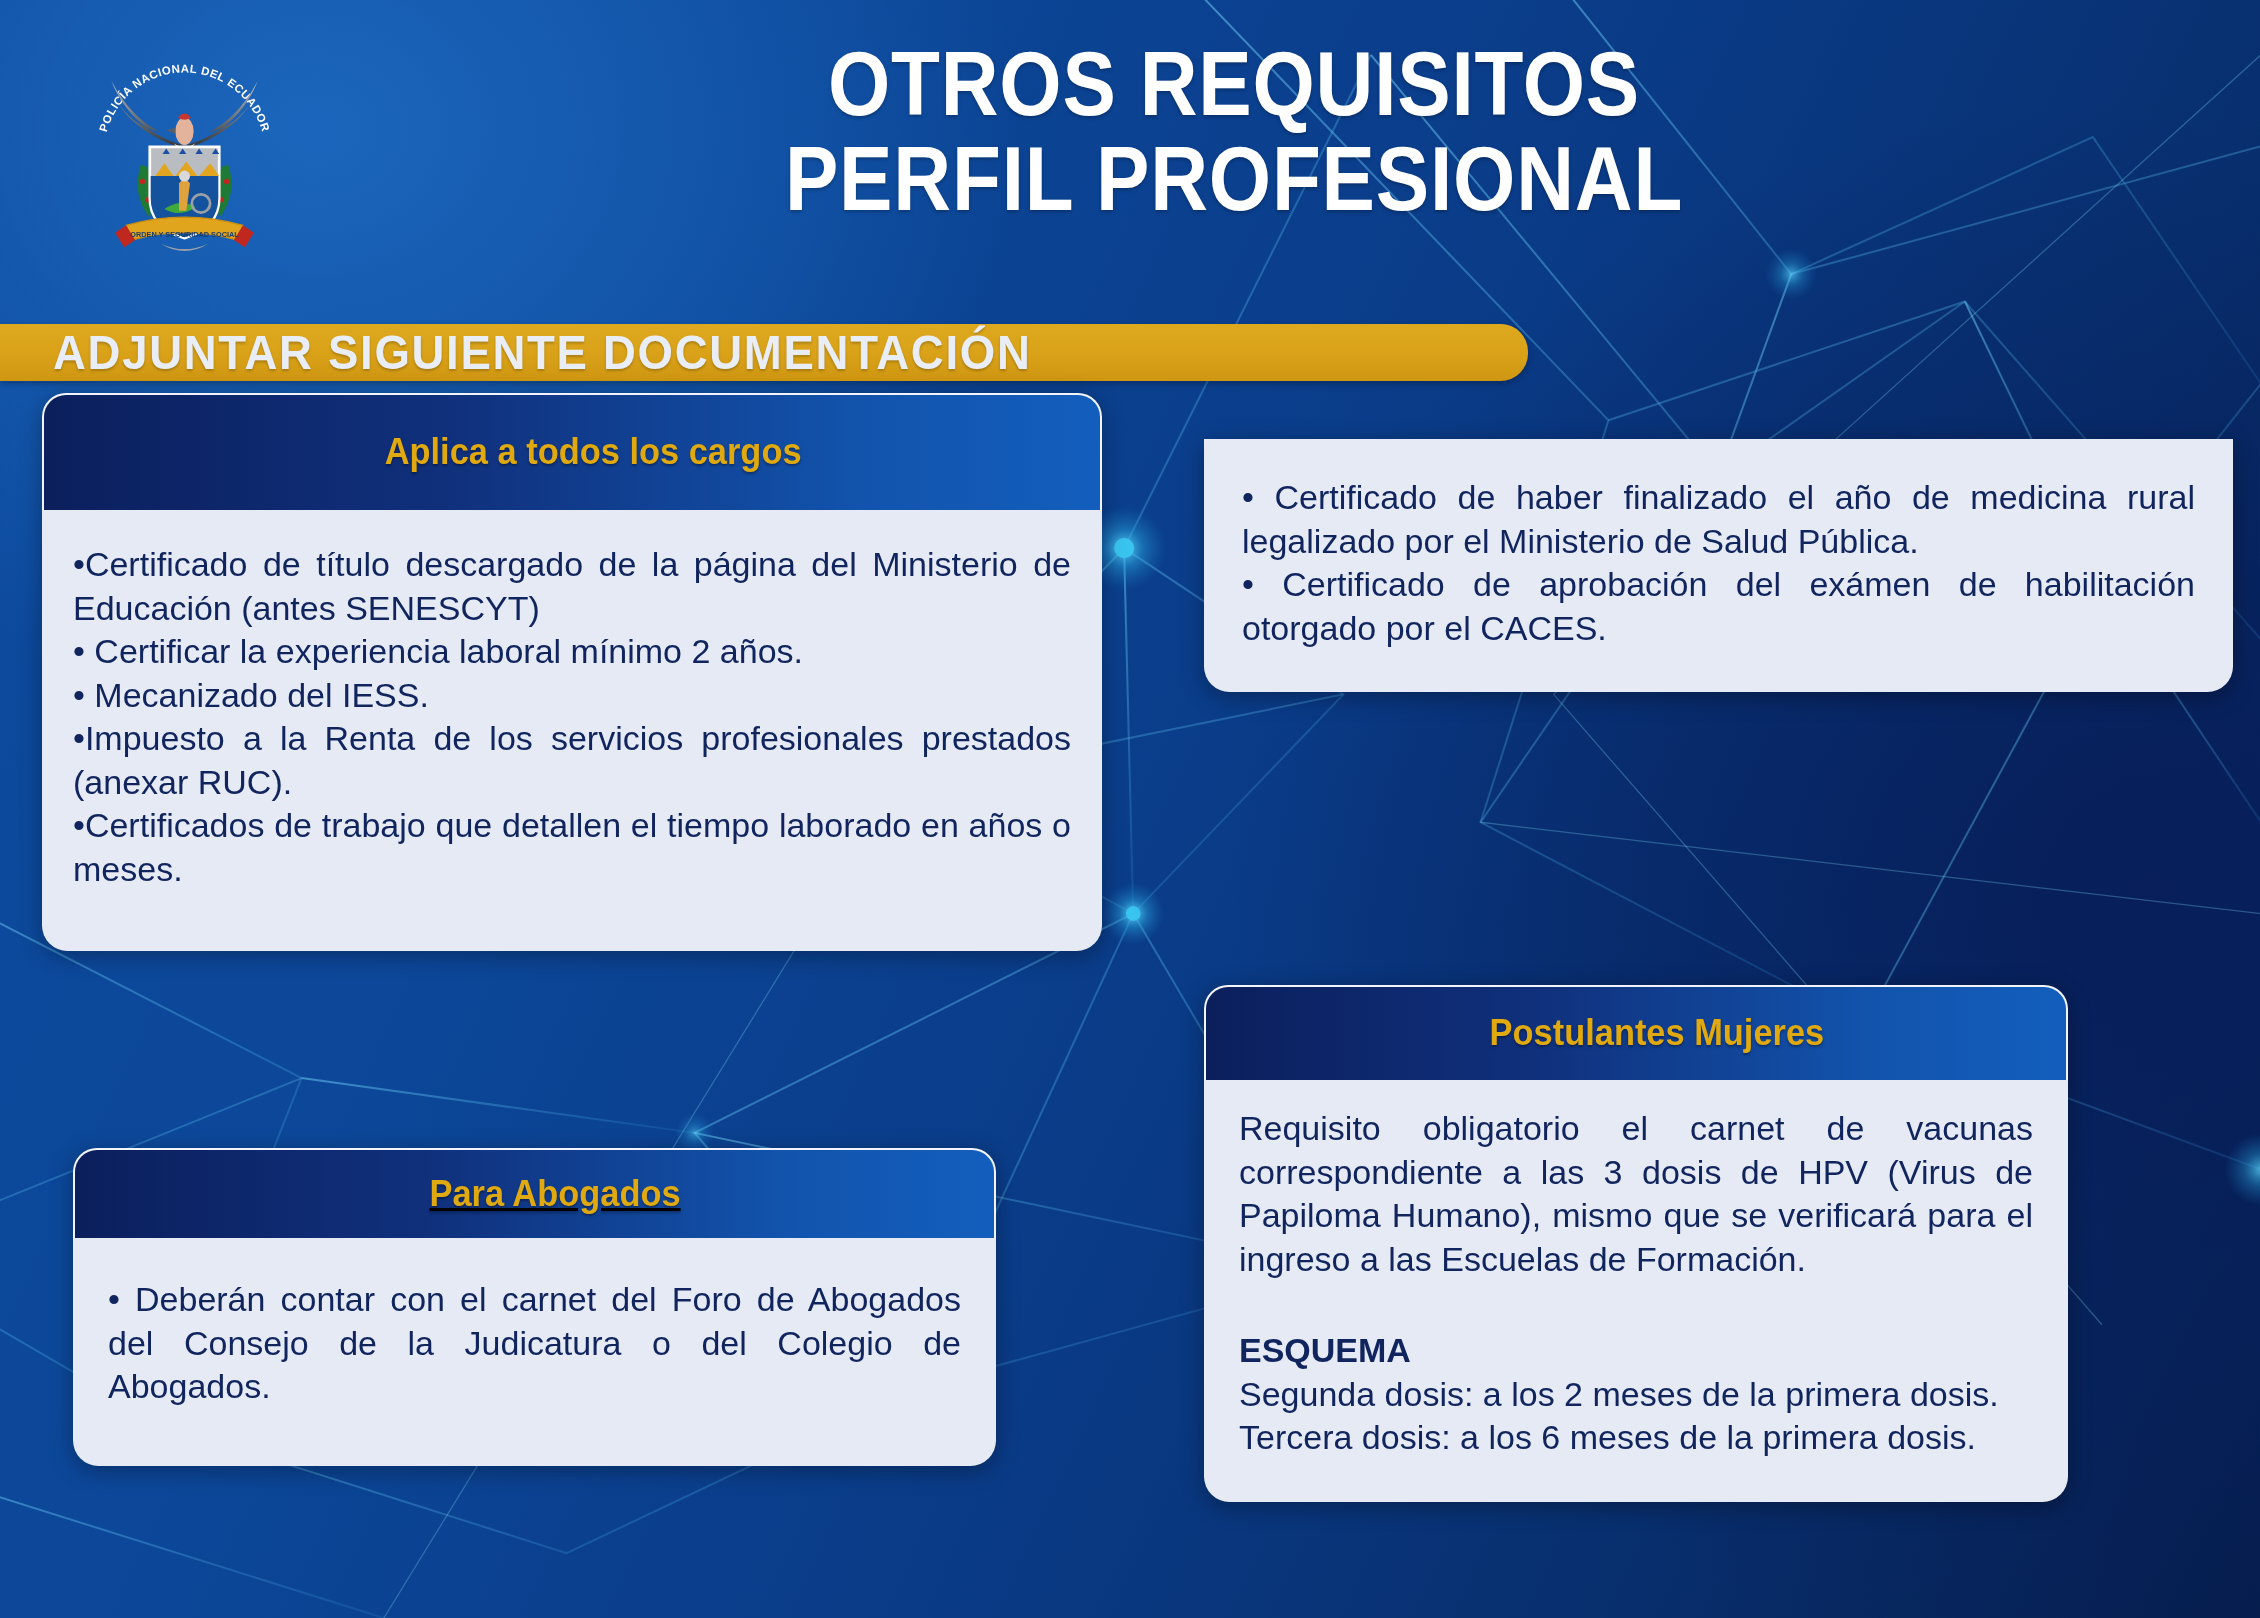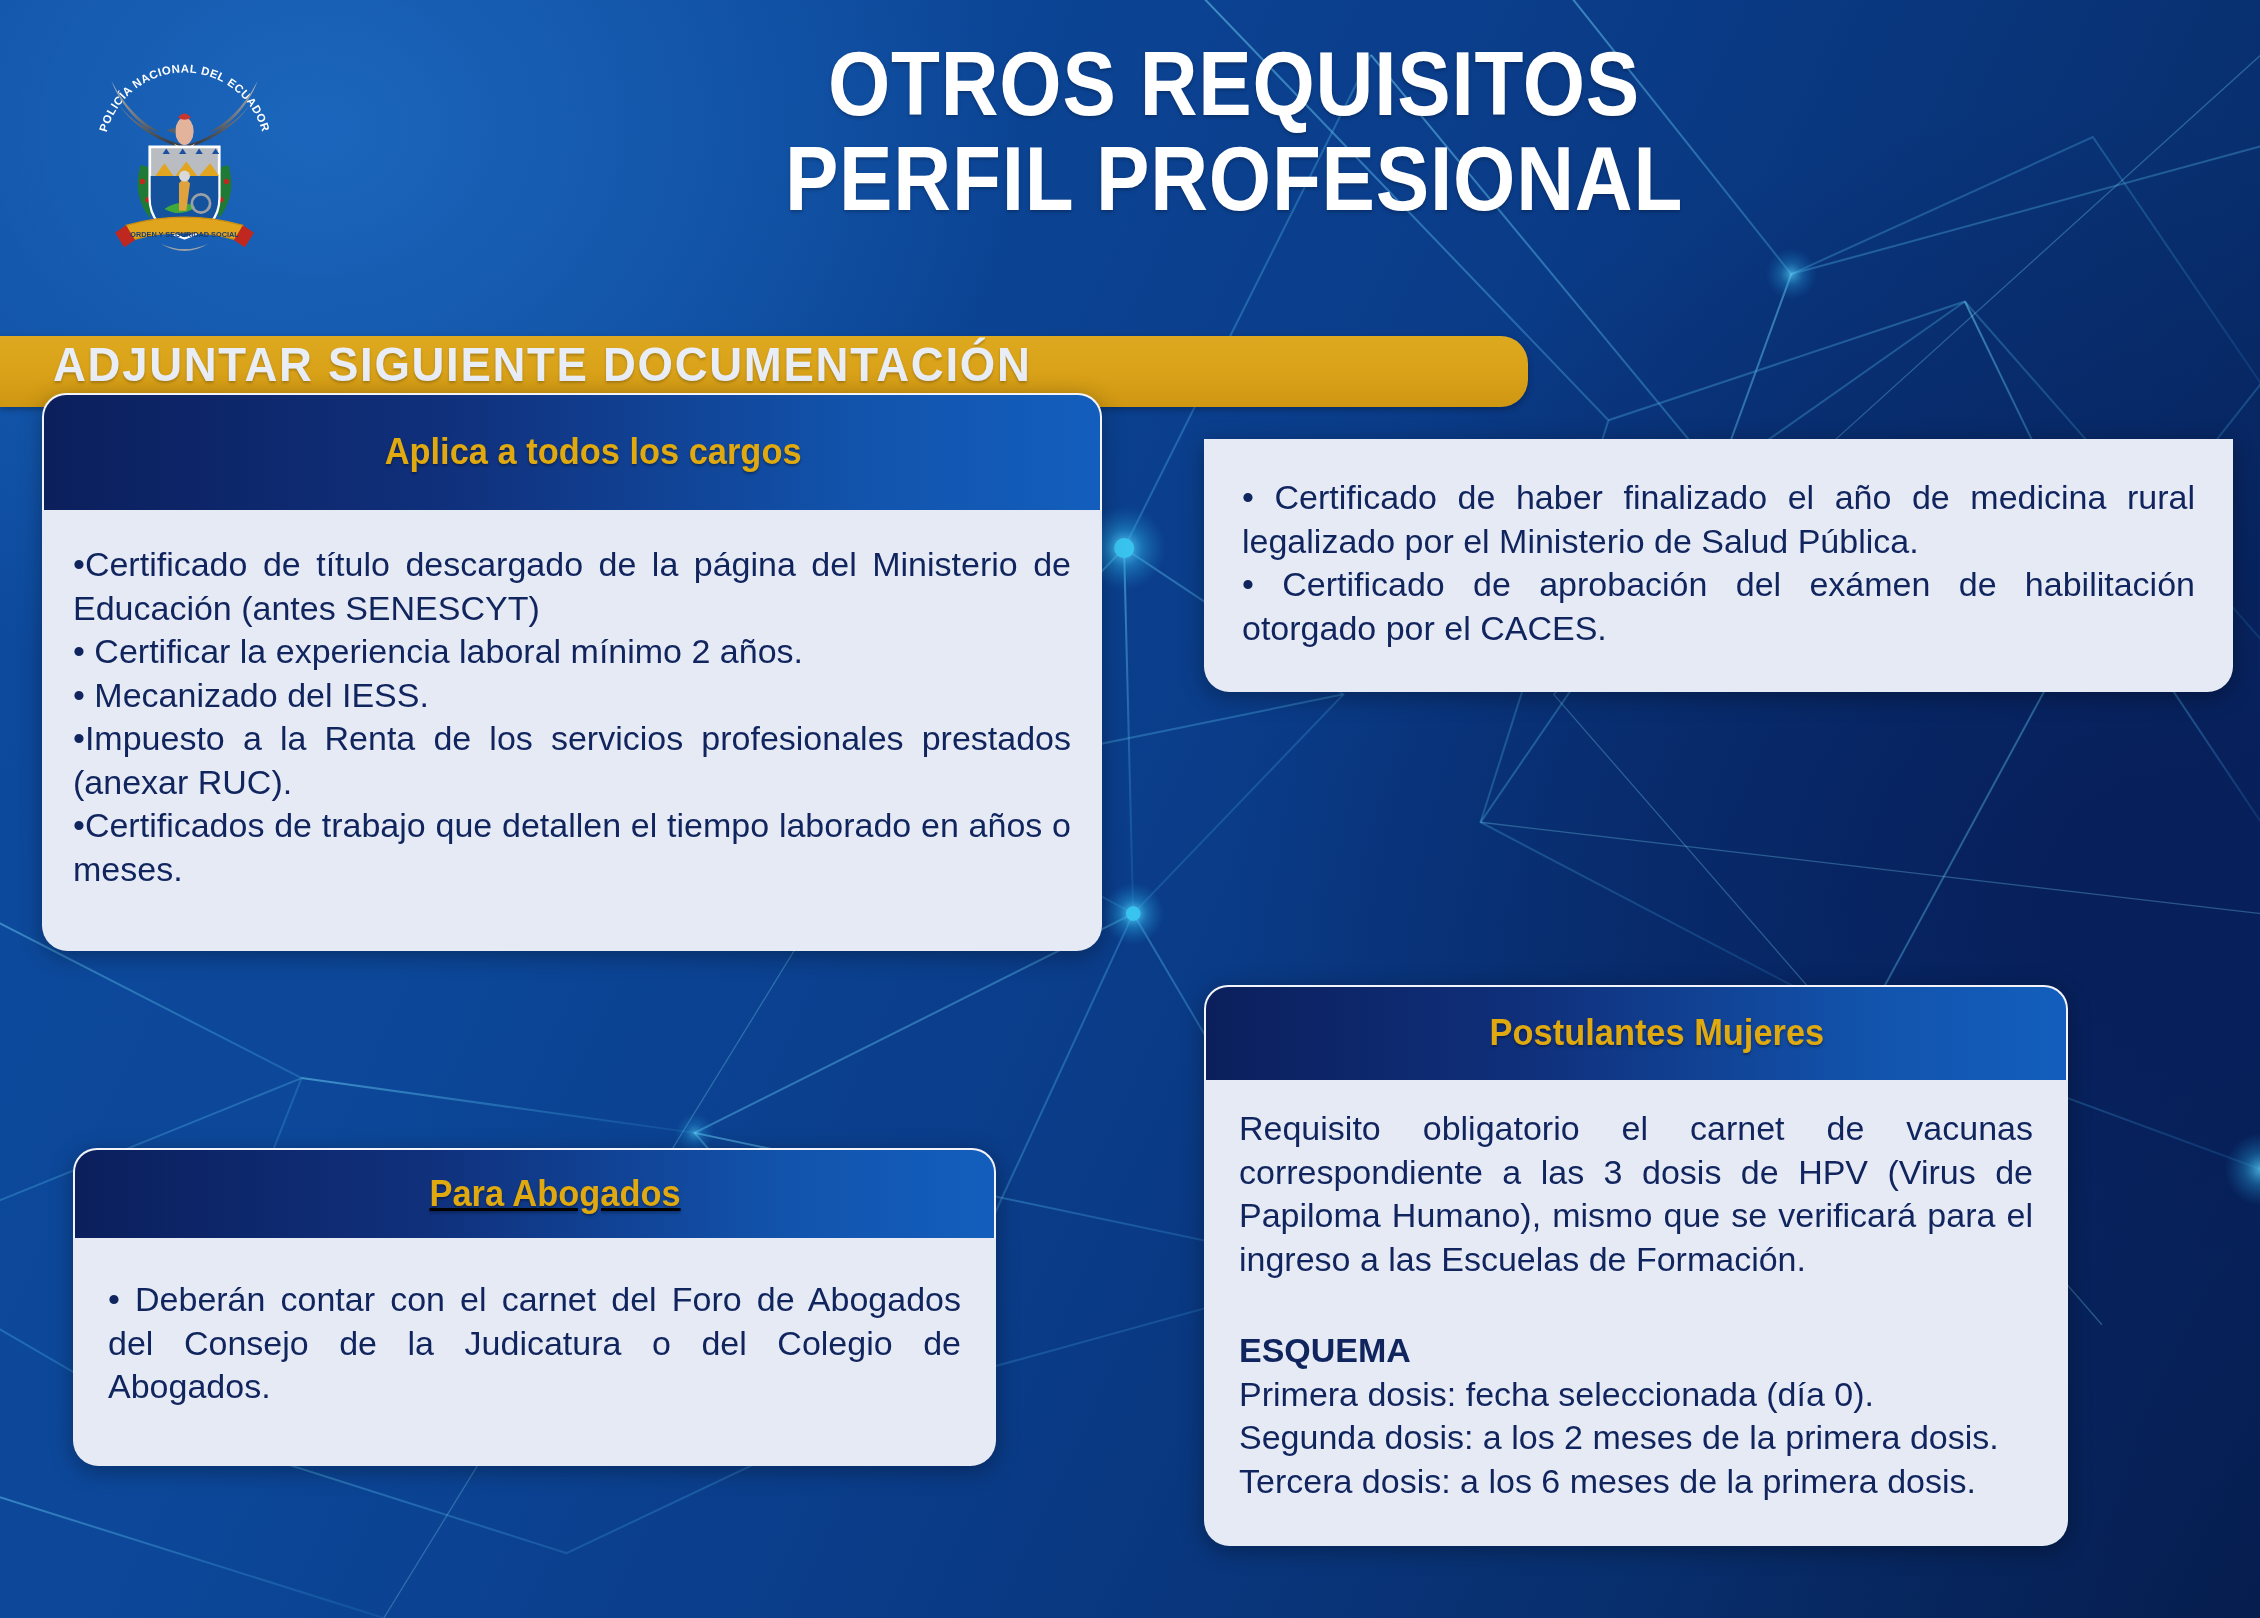--- a/index.html
+++ b/index.html
@@ -24,21 +24,21 @@
   .emblem{position:absolute;left:84px;top:37px;width:201px;height:215px;}
   .titles{position:absolute;left:640px;top:37px;width:1188px;text-align:center;}
   .titles .line{
     color:#ffffff;font-weight:bold;font-size:91px;line-height:1.04;
     letter-spacing:0.9px;transform:scaleX(.88);transform-origin:center;
     text-shadow:0 1.8px 3.7px rgba(0,0,0,.25);white-space:nowrap;
   }
 
   
   .banner{
-    position:absolute;left:0;top:336px;width:1528px;height:71px;
+    position:absolute;left:0;top:324px;width:1528px;height:57px;
     background:linear-gradient(180deg,#dda91f 0%,#d9a118 55%,#cf9712 100%);
     border-radius:0 27.4px 27.4px 0;
     box-shadow:0 2.7px 6.4px rgba(0,0,0,.28);
   }
   .banner span{
     display:block;color:#e9edf5;font-weight:bold;font-size:49px;
     line-height:57px;padding-left:57px;letter-spacing:1.8px;
     transform:scaleX(.93);transform-origin:left center;white-space:nowrap;
     text-shadow:0 1.8px 2.7px rgba(0,0,0,.22);
   }
@@ -243,20 +243,19 @@
     </div>
   </div>
 
   <div class="card" id="card-mujeres">
     <div class="head center g-dl">
       <div class="htext">Postulantes Mujeres</div>
     </div>
     <div class="body">
       <p>Requisito obligatorio el carnet de vacunas correspondiente a las 3 dosis de HPV (Virus de Papiloma Humano), mismo que se verificará para el ingreso a las Escuelas de Formación.</p>
       <p class="noj bold gap">ESQUEMA</p>
-      <p class="noj">Primera dosis: fecha seleccionada (día 0).</p>
       <p class="noj">Segunda dosis: a los 2 meses de la primera dosis.</p>
       <p class="noj">Tercera dosis: a los 6 meses de la primera dosis.</p>
     </div>
   </div>
 
 </div>
 
 
 </body></html>

